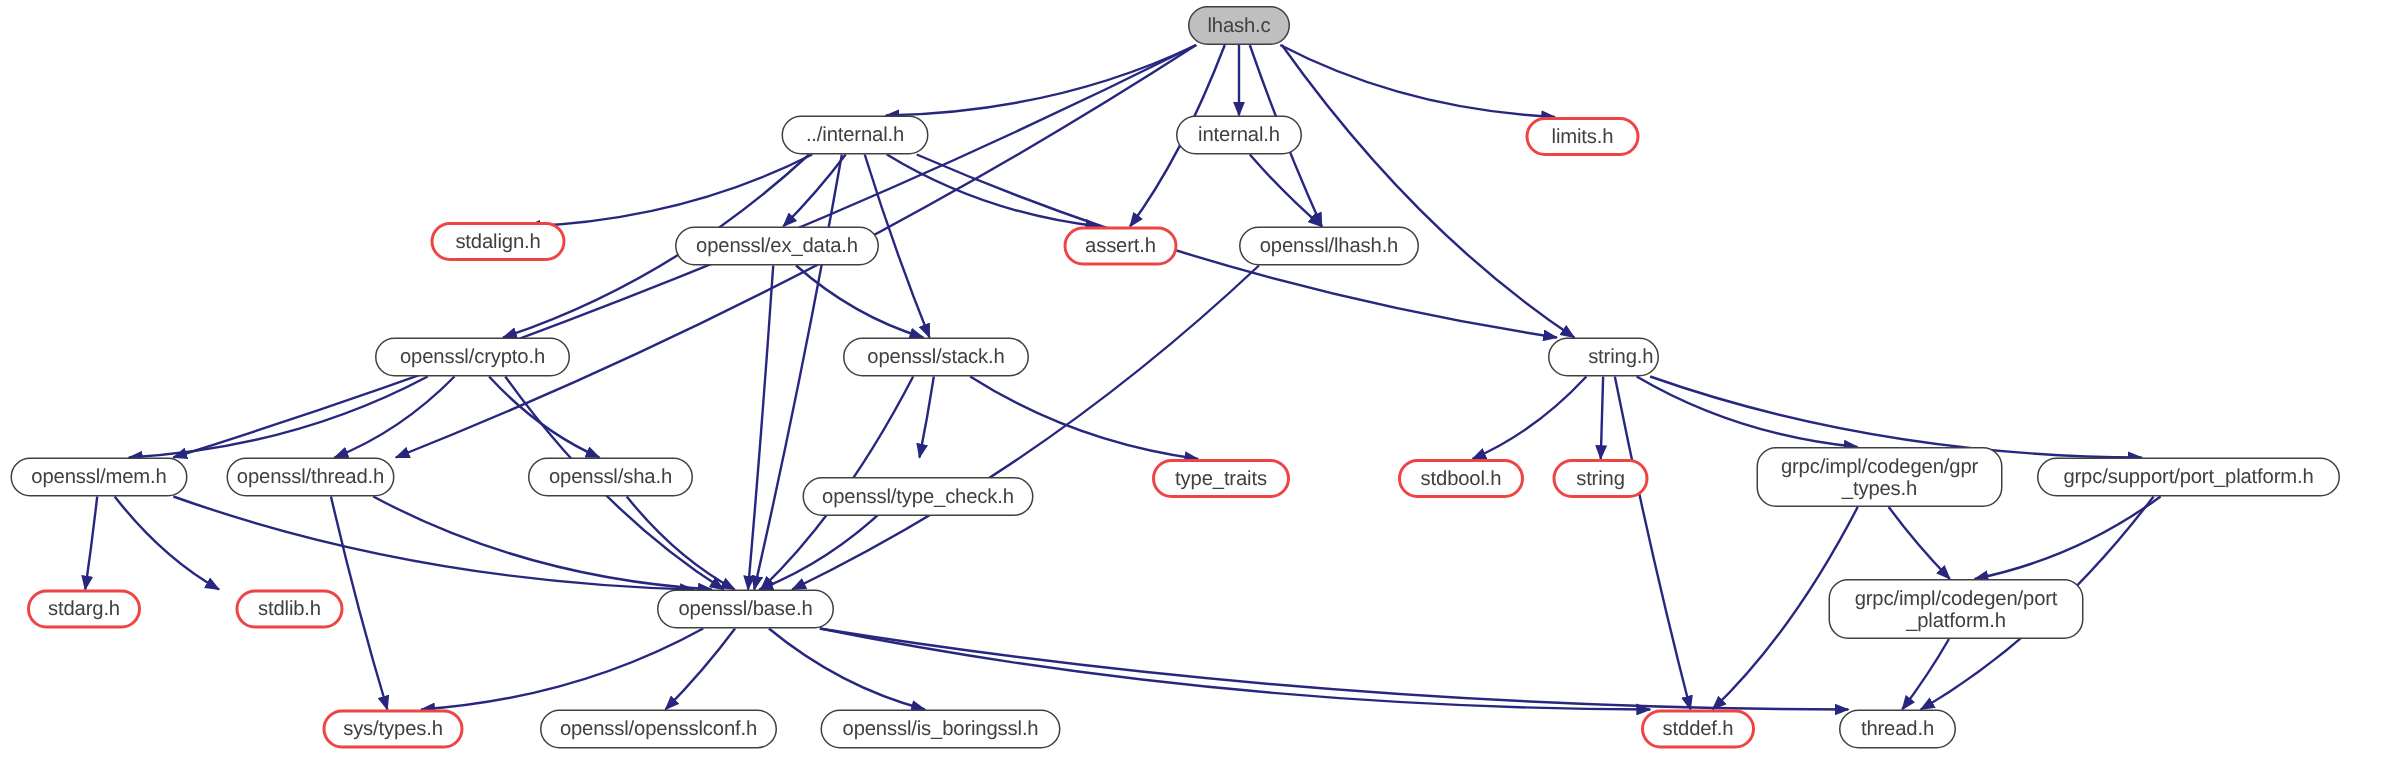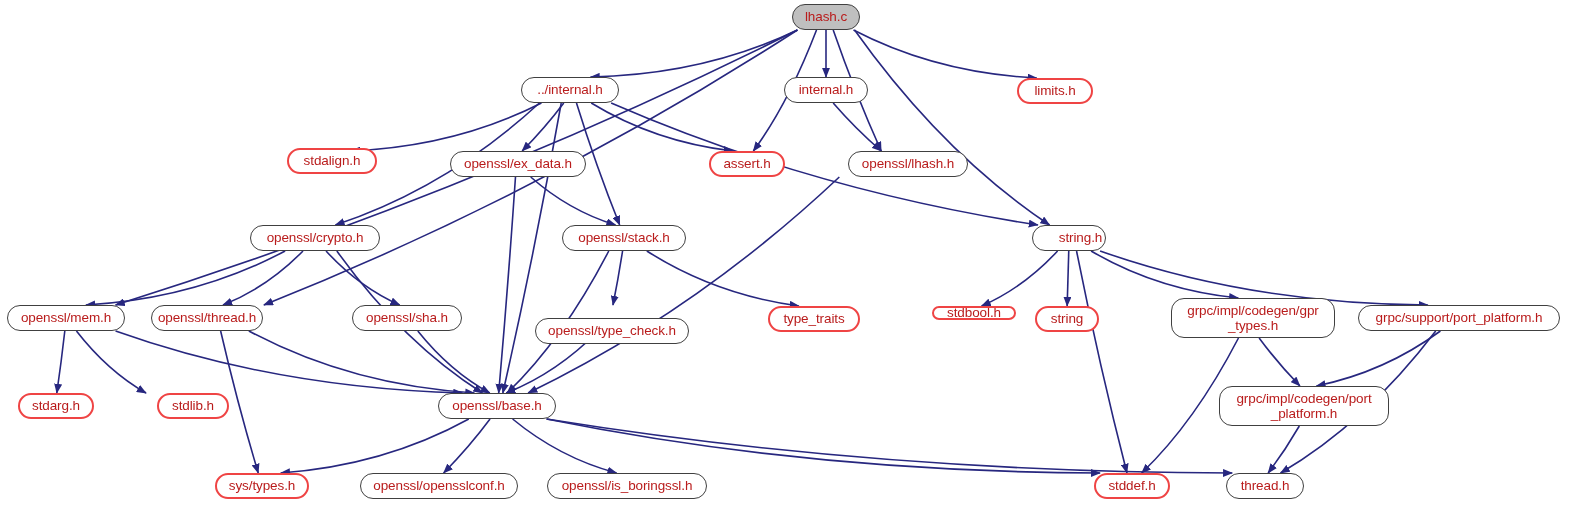--- a/index.html
+++ b/index.html
@@ -9,21 +9,21 @@
   #edges{position:absolute;left:0;top:0;width:1595px;height:515px;}
   .node{
     position:absolute;
     box-sizing:border-box;
     display:flex;
     align-items:center;
     justify-content:center;
     text-align:center;
     font-size:13.5px;
     line-height:1.12;
-    color:#b91c1c;
+    color:#404040;
     background:#ffffff;
     white-space:pre-line;
     letter-spacing:-0.1px;
     z-index:5;
     border-radius:13px;
   }
   .node.sys{ border:2px solid #ef4444; }
   .node.proj{ border:1.4px solid #404040; }
   .node.root{ border:1.4px solid #404040; background:#bfbfbf; }
 </style>
@@ -89,30 +89,30 @@
       </g>
   </svg>
   <div id="node-layer">
       <div class="node root" style="left: 792px; top: 4px; width: 68px; height: 26px;">lhash.c</div>
       <div class="node proj" style="left: 521px; top: 77px; width: 98px; height: 26px;">../internal.h</div>
       <div class="node proj" style="left: 784px; top: 77px; width: 84px; height: 26px;">internal.h</div>
       <div class="node sys" style="left: 1017px; top: 78px; width: 76px; height: 26px;">limits.h</div>
       <div class="node sys" style="left: 287px; top: 135px; width: 90px; height: 26px; margin-top: 13px;">stdalign.h</div>
       <div class="node proj" style="left: 450px; top: 151px; width: 136px; height: 26px;">openssl/ex_data.h</div>
       <div class="node sys" style="left: 709px; top: 151px; width: 76px; height: 26px;">assert.h</div>
-      <div class="node proj" style="left: 848px; top: 151px; width: 120px; height: 26px;">openssl/lhash.h</div>
+      <div class="node proj" style="left: 826px; top: 151px; width: 120px; height: 26px;">openssl/lhash.h</div>
       <div class="node proj" style="left: 250px; top: 225px; width: 130px; height: 26px;">openssl/crypto.h</div>
       <div class="node proj" style="left: 562px; top: 225px; width: 124px; height: 26px;">openssl/stack.h</div>
       <div class="node proj" style="left: 1032px; top: 225px; width: 74px; height: 26px; padding-left: 23px;">string.h</div>
       <div class="node proj" style="left: 7px; top: 305px; width: 118px; height: 26px;">openssl/mem.h</div>
       <div class="node proj" style="left: 151px; top: 305px; width: 112px; height: 26px;">openssl/thread.h</div>
       <div class="node proj" style="left: 352px; top: 305px; width: 110px; height: 26px;">openssl/sha.h</div>
       <div class="node proj" style="left: 535px; top: 318px; width: 154px; height: 26px;">openssl/type_check.h</div>
       <div class="node sys" style="left: 768px; top: 306px; width: 92px; height: 26px;">type_traits</div>
-      <div class="node sys" style="left: 932px; top: 306px; width: 84px; height: 14px;">stdbool.h</div>
+      <div class="node sys" style="left: 932px; top: 306px; width: 84px; height: 26px;">stdbool.h</div>
       <div class="node sys" style="left: 1035px; top: 306px; width: 64px; height: 26px;">string</div>
       <div class="node proj" style="left: 1171px; top: 298px; width: 164px; height: 40px;">grpc/impl/codegen/gpr
 _types.h</div>
       <div class="node proj" style="left: 1358px; top: 305px; width: 202px; height: 26px;">grpc/support/port_platform.h</div>
       <div class="node sys" style="left: 18px; top: 393px; width: 76px; height: 26px;">stdarg.h</div>
       <div class="node sys" style="left: 117px; top: 393px; width: 72px; height: 26px; margin-left: 40px;">stdlib.h</div>
       <div class="node proj" style="left: 438px; top: 393px; width: 118px; height: 26px;">openssl/base.h</div>
       <div class="node proj" style="left: 1219px; top: 386px; width: 170px; height: 40px;">grpc/impl/codegen/port
 _platform.h</div>
       <div class="node sys" style="left: 215px; top: 473px; width: 94px; height: 26px;">sys/types.h</div>

